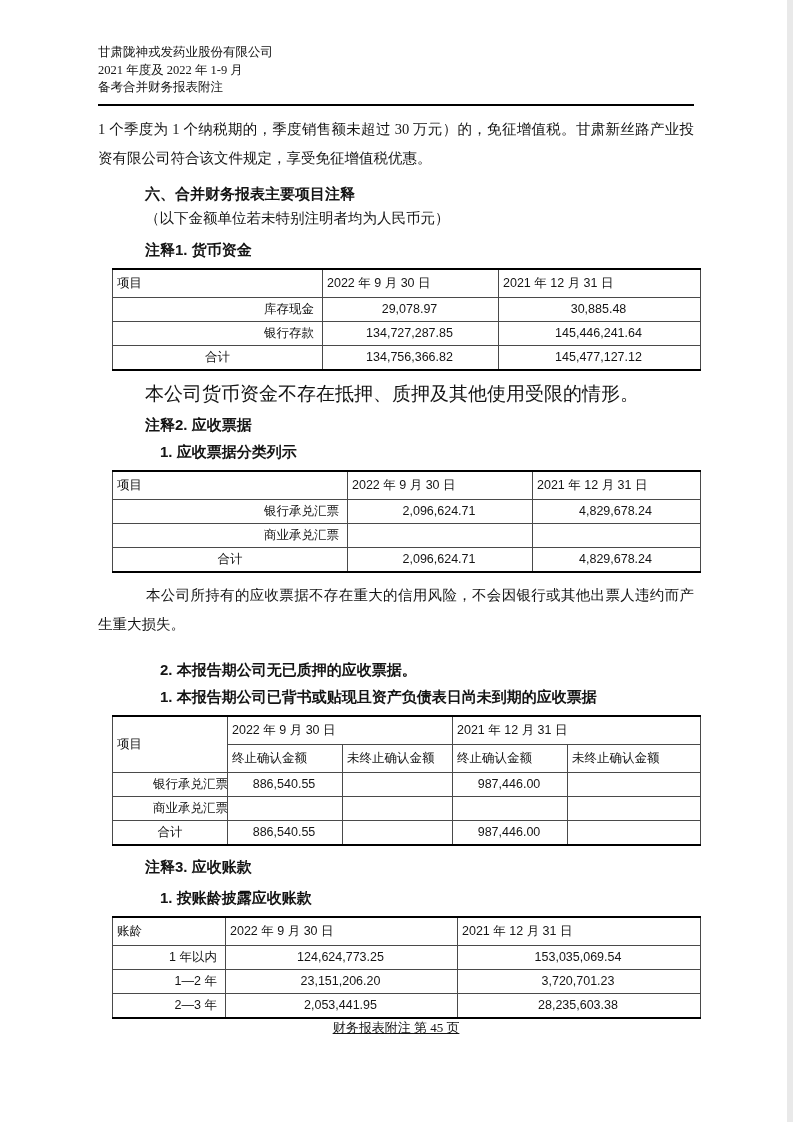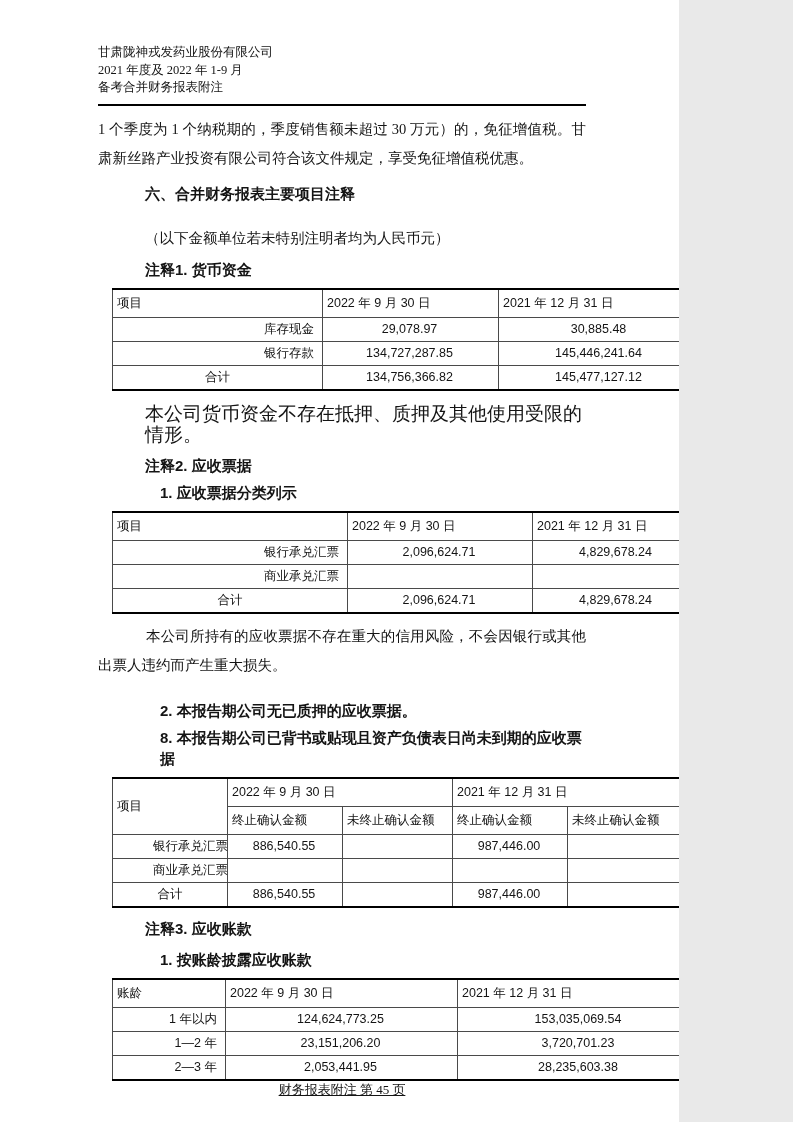--- a/index.html
+++ b/index.html
@@ -1,30 +1,30 @@
 <!DOCTYPE html>
 <html><head>
 <meta charset="utf-8">
 <style>
   html,body{margin:0;padding:0;background:#e9e9e9;}
   .page{
-    width:679px;height:1122px;background:#ffffff;box-sizing:border-box;
+    width:787px;height:1122px;background:#ffffff;box-sizing:border-box;
     padding:44px 93px 0 98px;position:relative;overflow:hidden;
     font-family:"Liberation Serif", serif;color:#141414;
   }
   
   .doc-header{font-size:12.5px;line-height:17.5px;padding-bottom:7px;border-bottom:2px solid #000;}
   .doc-header div{white-space:nowrap;}
   
   .para{font-size:14.5px;line-height:29px;text-align:justify;margin:9px 0 0 0;}
   .para.indent{text-indent:48px;}
   
   .hd{font-family:"Liberation Sans", sans-serif;font-weight:bold;font-size:15px;line-height:21px;margin:10px 0 0 47px;}
   .hd.sub{margin-left:62px;}
-  .unit-note{font-size:14.5px;line-height:21px;margin:24px 0 0 47px;}
+  .unit-note{font-size:14.5px;line-height:21px;margin:4px 0 0 47px;}
   .remark{font-size:19px;line-height:21px;margin:12px 0 0 47px;}
   
   table.fin{
     width:588px;margin:8px 0 0 14px;border-collapse:collapse;table-layout:fixed;
     font-family:"Liberation Sans", sans-serif;font-size:12.5px;
     border-top:2.5px solid #000;border-bottom:2.5px solid #000;
   }
   table.fin td,table.fin th{
     border:1px solid #4a4a4a;padding:3px 8px;line-height:17px;
     font-weight:normal;overflow:hidden;white-space:nowrap;
@@ -115,21 +115,21 @@
       <td class="ctr">合计</td>
       <td class="num">2,096,624.71</td>
       <td class="num">4,829,678.24</td>
     </tr>
   </tbody>
     </table>
 
   <p class="para indent" style="margin-top:8px">本公司所持有的应收票据不存在重大的信用风险，不会因银行或其他出票人违约而产生重大损失。</p>
 
   <div class="hd sub" style="margin-top:20px">2. 本报告期公司无已质押的应收票据。</div>
-  <div class="hd sub" style="margin-top:6px">8. 本报告期公司已背书或贴现且资产负债表日尚未到期的应收票据</div>
+  <div class="hd sub" style="margin-top:6px">1. 本报告期公司已背书或贴现且资产负债表日尚未到期的应收票据</div>
 
   <table class="fin">
     <colgroup>
         <col style="width:115px">
         <col style="width:115px">
         <col style="width:110px">
         <col style="width:115px">
         <col style="width:133px">
       </colgroup>
     <tbody>

